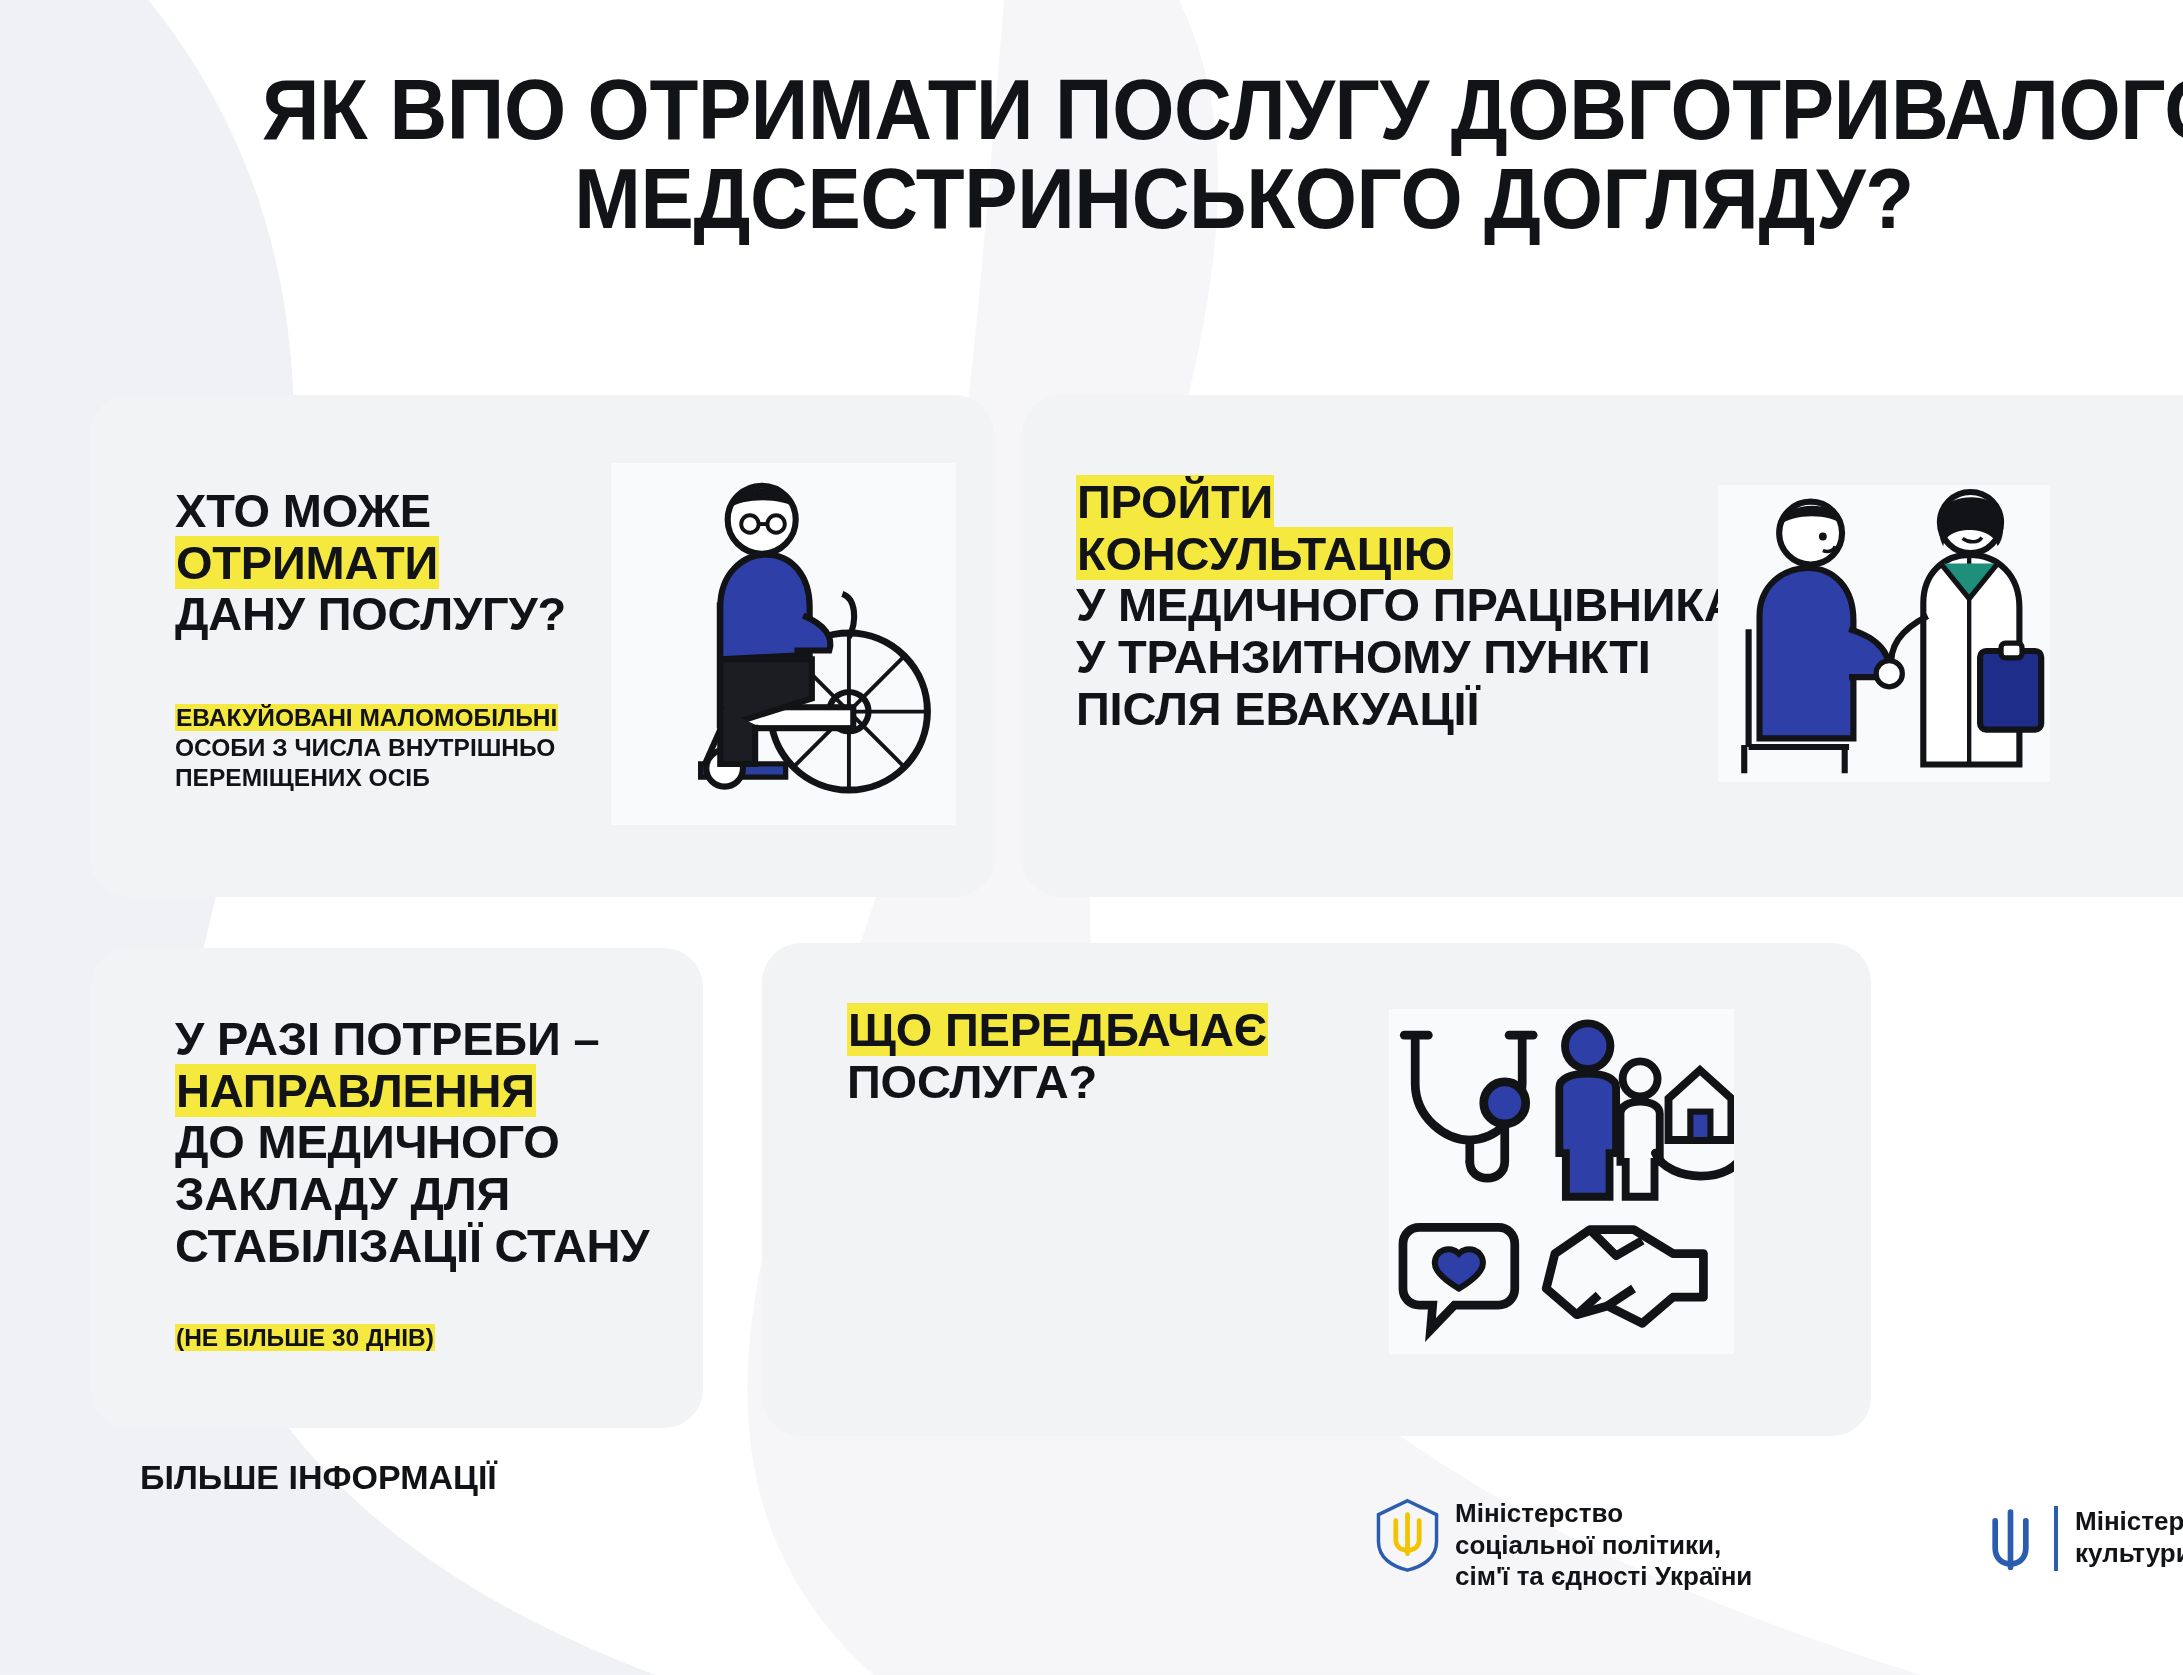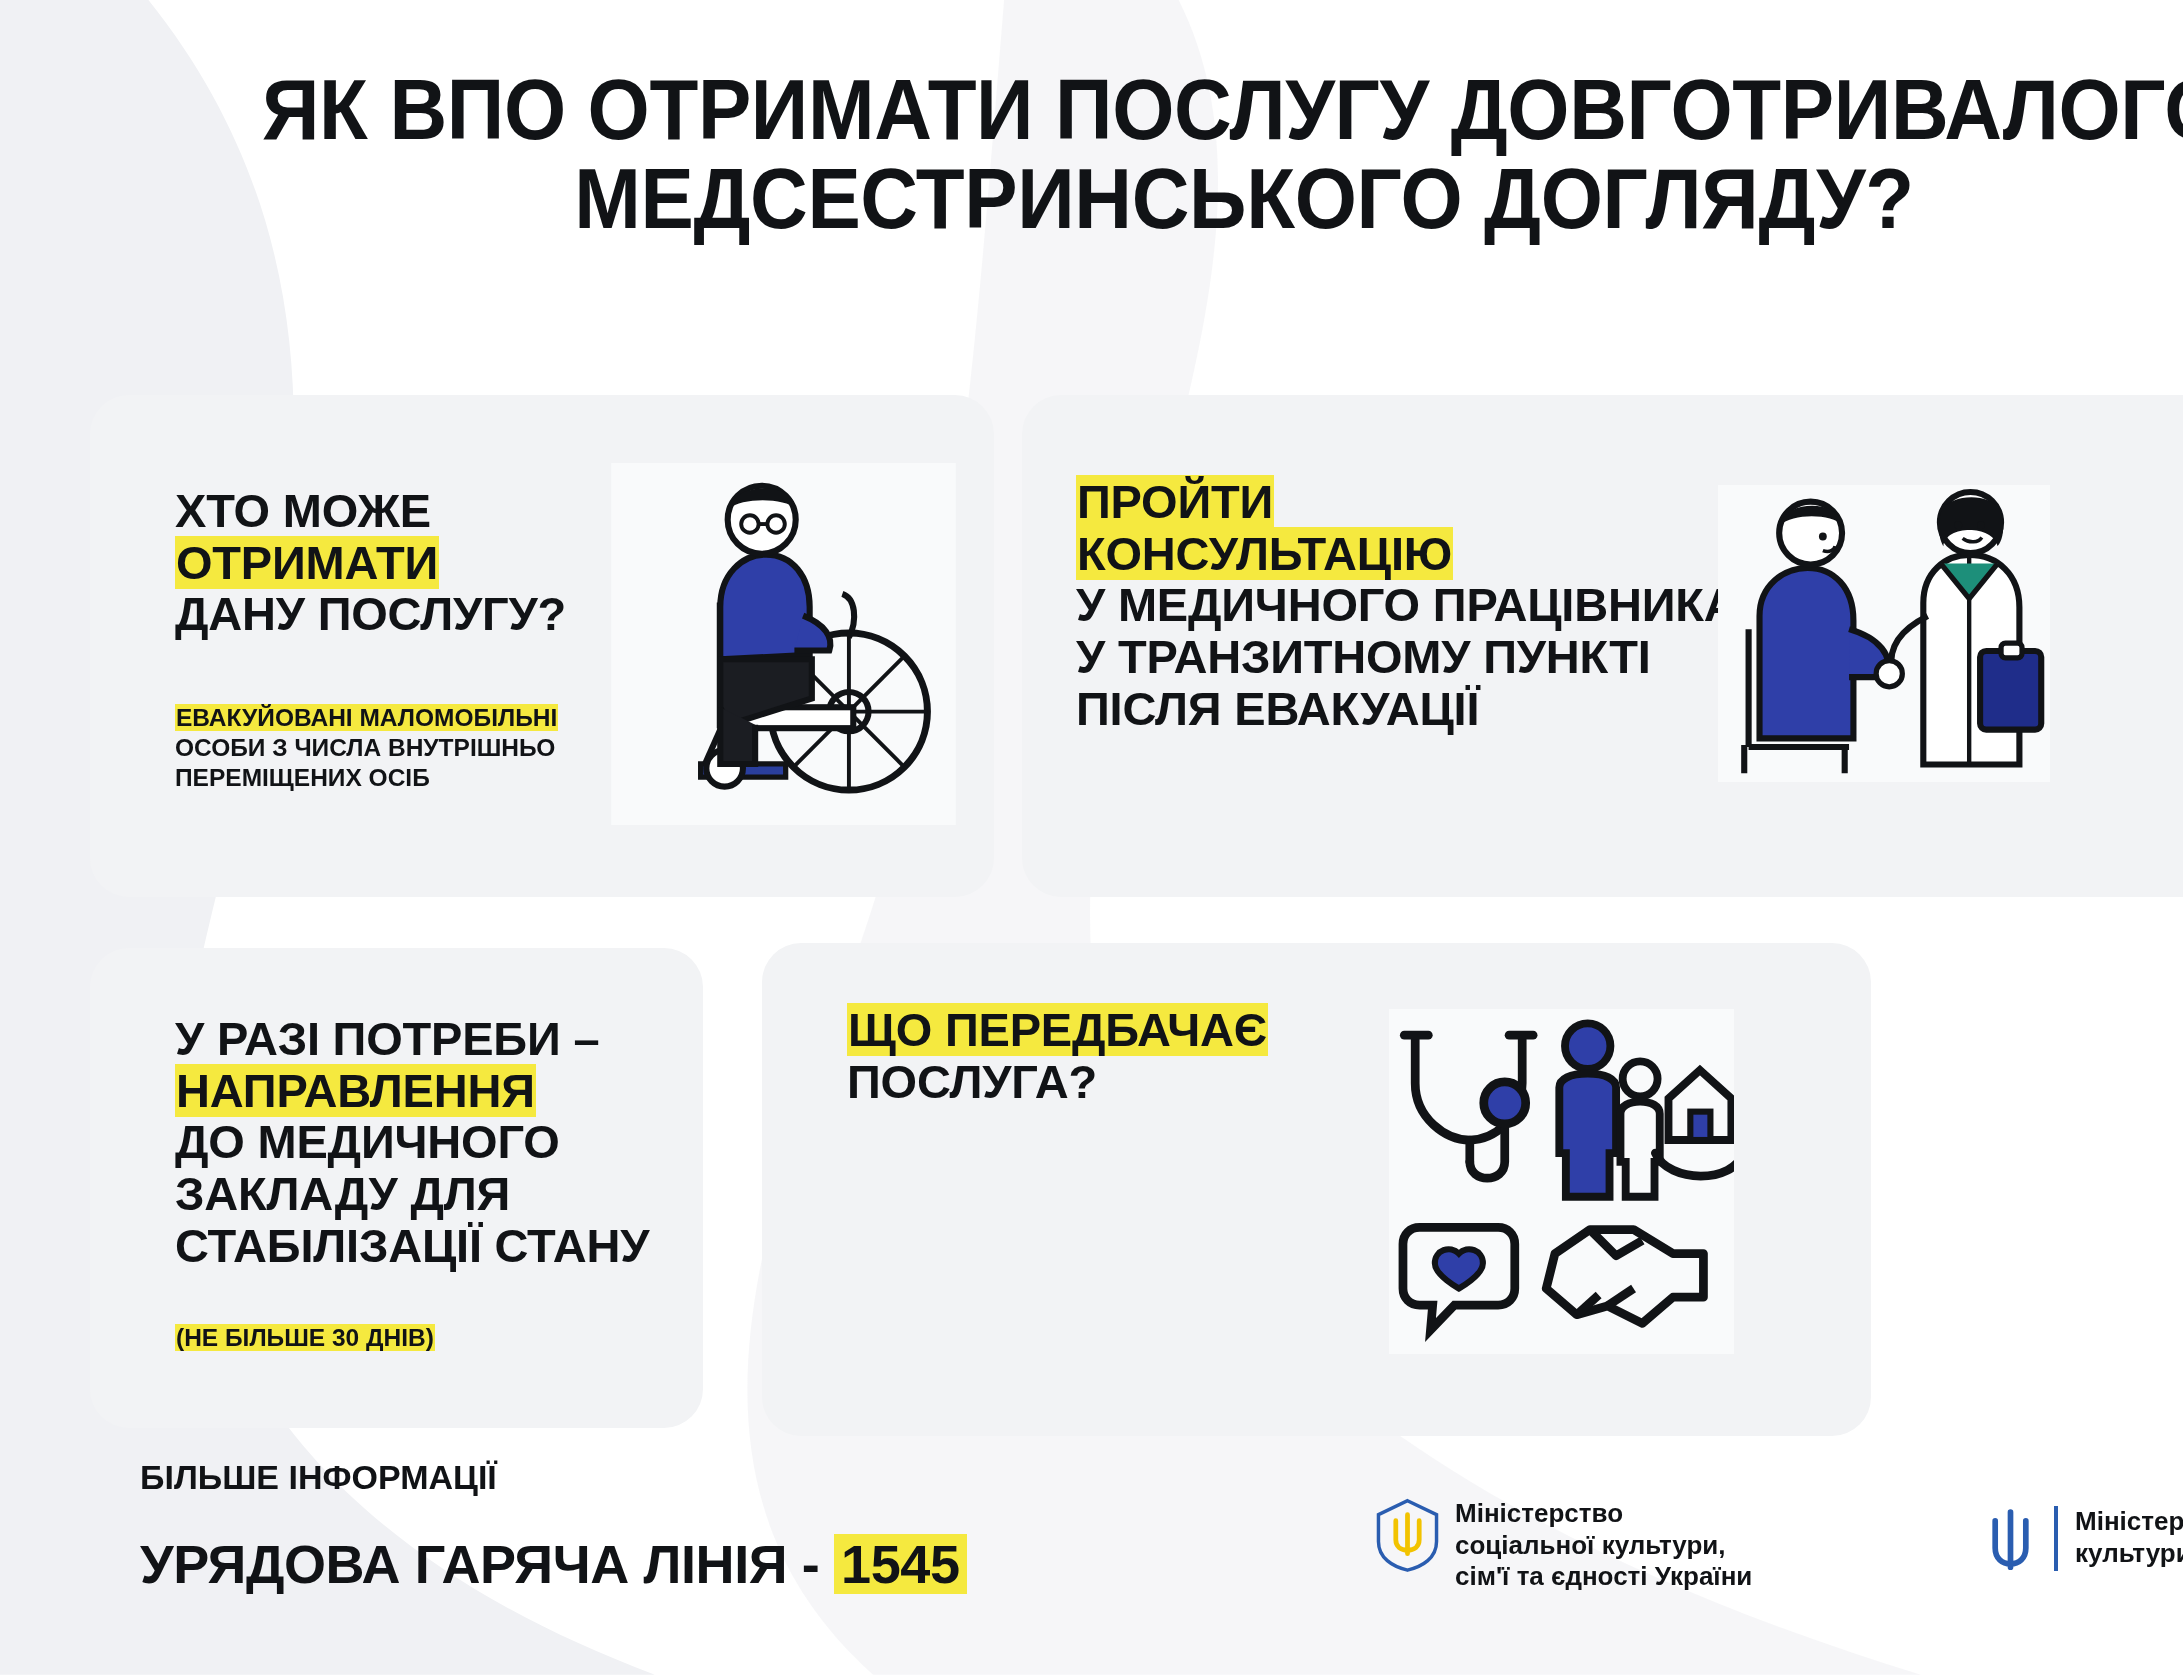--- a/index.html
+++ b/index.html
@@ -311,35 +311,31 @@
       <g fill="none" stroke="#111316" stroke-width="20" stroke-linejoin="round">
         <path d="M 380 560 L 460 505 L 560 505 L 650 560 L 720 560 L 720 660 L 650 660 L 580 720 L 500 680 L 430 700 L 360 640 Z"></path>
         <path d="M 460 505 L 520 565 L 580 530"></path>
         <path d="M 500 680 L 560 640"></path>
         <path d="M 430 700 L 480 655"></path>
       </g>
     </svg>
   </div>
 
   <div id="footer-more">БІЛЬШЕ ІНФОРМАЦІЇ</div>
-  <div id="footer-line">
-    <span>УРЯДОВА ГАРЯЧА ЛІНІЯ -</span>
-    <span class="num">1545</span>
-  </div>
 
   <div class="logo" id="logo-social">
     <span class="logo-mark">
       <svg width="65" height="74" viewBox="0 0 150 170">
         <path d="M 75 6 L 142 38 L 142 100 C 142 138 110 158 75 166 C 40 158 8 138 8 100 L 8 38 Z" fill="none" stroke="#2a5db0" stroke-width="8"></path>
         <path d="M 75 38 L 75 128 M 48 52 L 48 96 C 48 112 60 120 75 120 M 102 52 L 102 96 C 102 112 90 120 75 120" fill="none" stroke="#f2c300" stroke-width="11" stroke-linecap="round"></path>
       </svg>
     </span>
     <span class="logo-text">
       <div>Міністерство</div>
-      <div>соціальної культури,</div>
+      <div>соціальної політики,</div>
       <div>сім'ї та єдності України</div>
     </span>
   </div>
 
   <div class="logo" id="logo-culture">
     <span class="logo-mark">
       <svg width="57" height="70" viewBox="0 0 130 160">
         <path d="M 65 14 L 65 140 M 30 34 L 30 96 C 30 120 46 132 65 132 M 100 34 L 100 96 C 100 120 84 132 65 132" fill="none" stroke="#2a5db0" stroke-width="13" stroke-linecap="round"></path>
       </svg>
     </span>

